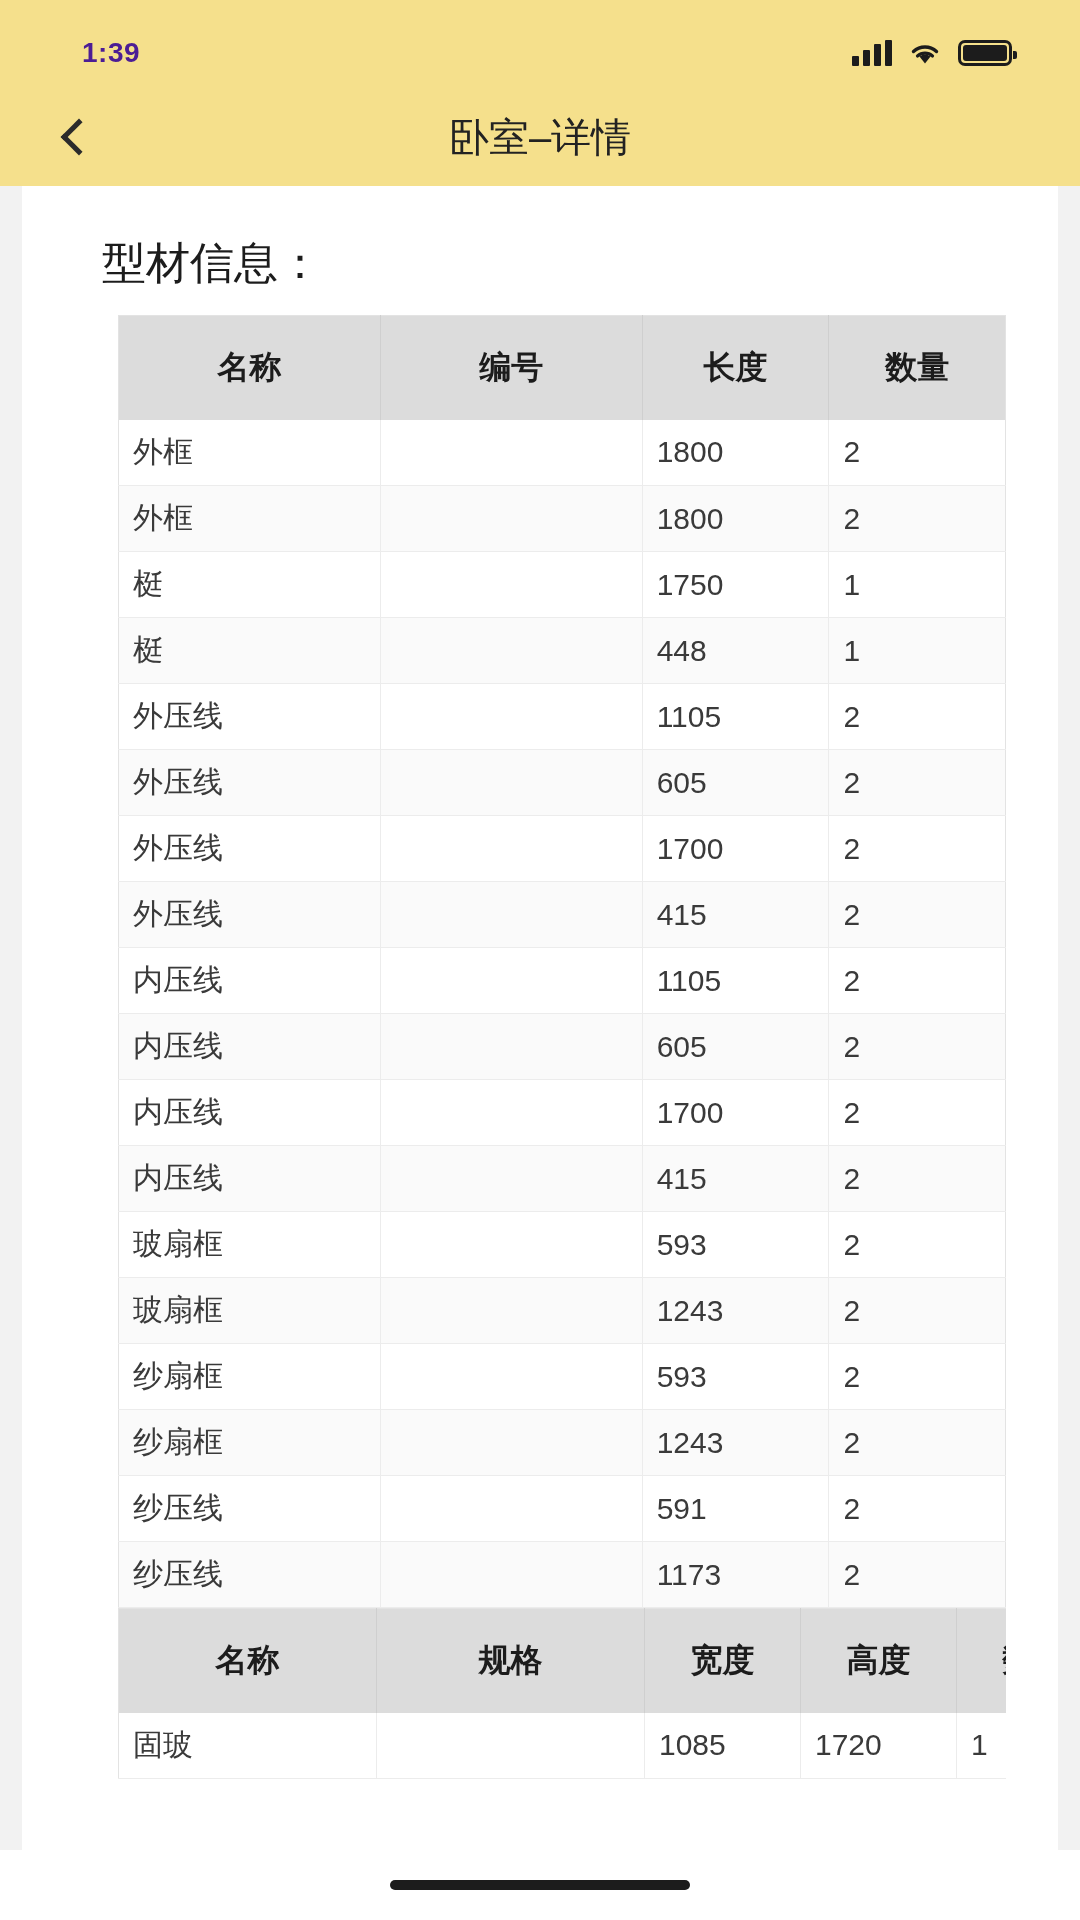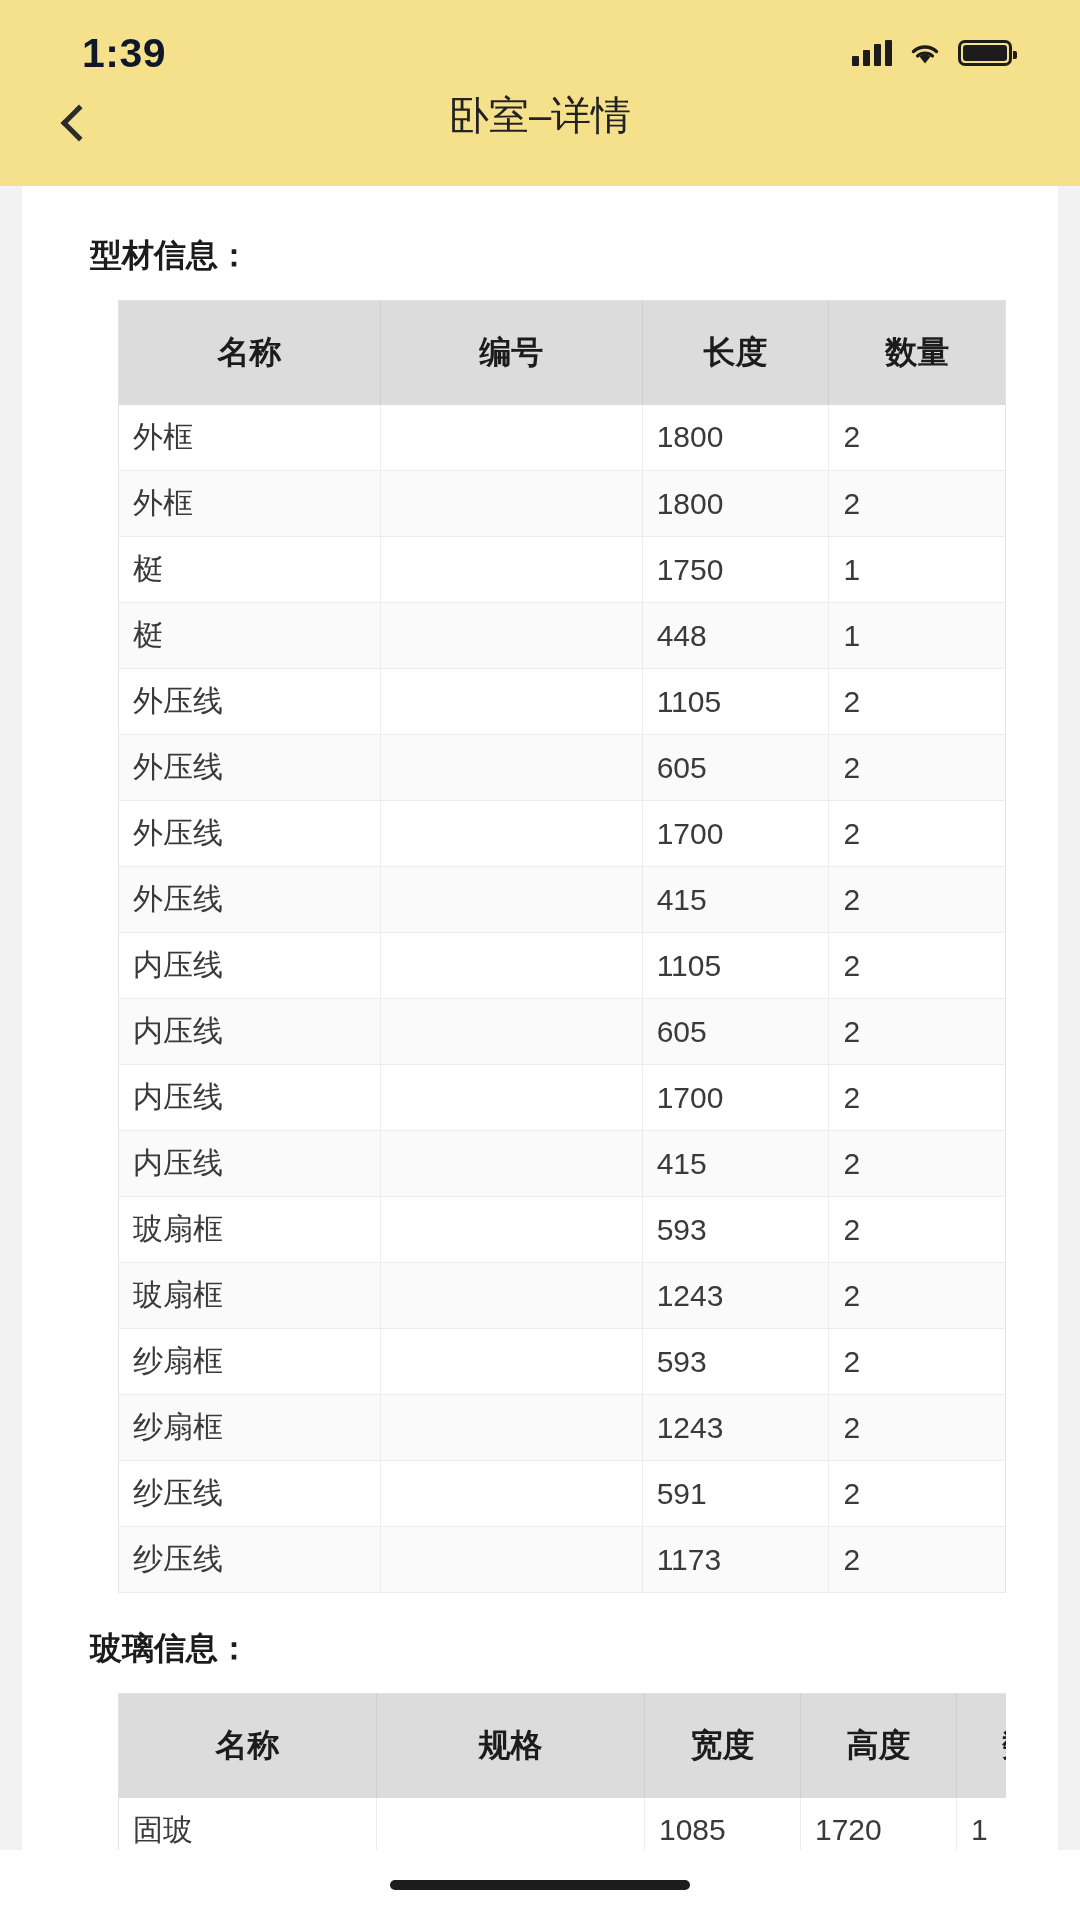--- a/index.html
+++ b/index.html
@@ -26,23 +26,23 @@
     flex: 0 0 auto;
   }
   .statusbar {
     height: 70px;
     display: flex;
     align-items: center;
     justify-content: space-between;
     padding: 0 68px 0 82px;
   }
   .status-time {
-    font-size: 41px;
+    font-size: 28px;
     font-weight: 600;
-    color: #0f172a;
+    color: #4c1d95;
     letter-spacing: 0.5px;
   }
   .status-right {
     display: flex;
     align-items: center;
     gap: 16px;
   }
   .signal {
     display: flex;
     align-items: flex-end;
@@ -76,20 +76,21 @@
     position: absolute;
     right: -8px; top: 8px;
     width: 4px; height: 8px;
     background: #1c1c1c;
     border-radius: 0 2px 2px 0;
   }
 
   .navbar {
     height: 98px;
     display: flex;
+    align-items: center;
     position: relative;
     padding: 0 40px;
   }
   .back-btn {
     width: 70px; height: 70px;
     display: flex; align-items: center; justify-content: center;
     cursor: pointer;
   }
   .back-arrow {
     width: 26px; height: 26px;
@@ -115,24 +116,24 @@
     padding: 0 22px 0 22px;
     overflow: hidden;
   }
   .card {
     background: #fff;
     height: 100%;
     padding: 30px 52px 0 52px;
     overflow: hidden;
   }
   .section-title {
-    font-size: 32px;
-    font-weight: bold;
+    font-size: 44px;
+    font-weight: normal;
     color: #1c1c1c;
-    margin: 18px 0 22px 16px;
+    margin: 18px 0 22px 28px;
   }
 
   table {
     border-collapse: collapse;
     width: 100%;
     table-layout: fixed;
     border: 1px solid #e3e3e3;
   }
   thead th {
     background: #dcdcdc;
@@ -353,21 +354,20 @@
             <tr>
               <td>纱压线</td>
               <td></td>
               <td>1173</td>
               <td>2</td>
             </tr>
           </tbody>
         </table>
       </div>
 
-      <div class="section-title" style="margin-top:34px;">玻璃信息：</div>
       <div class="table-wrap">
         <table class="tbl-glass">
           <colgroup>
             <col class="c0">
               <col class="c1">
               <col class="c2">
               <col class="c3">
               <col class="c4">
           </colgroup>
           <thead>

